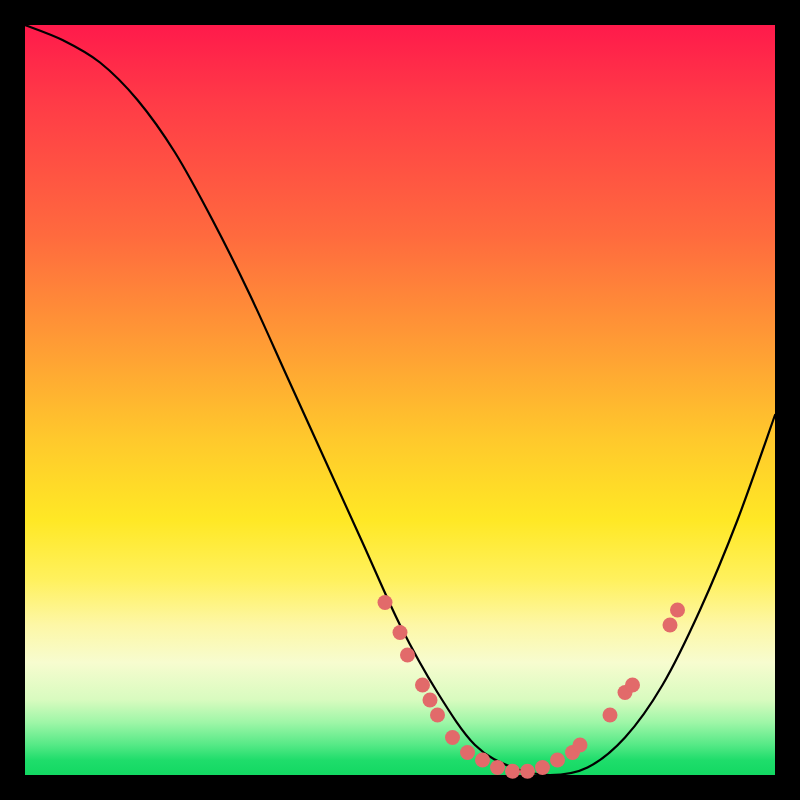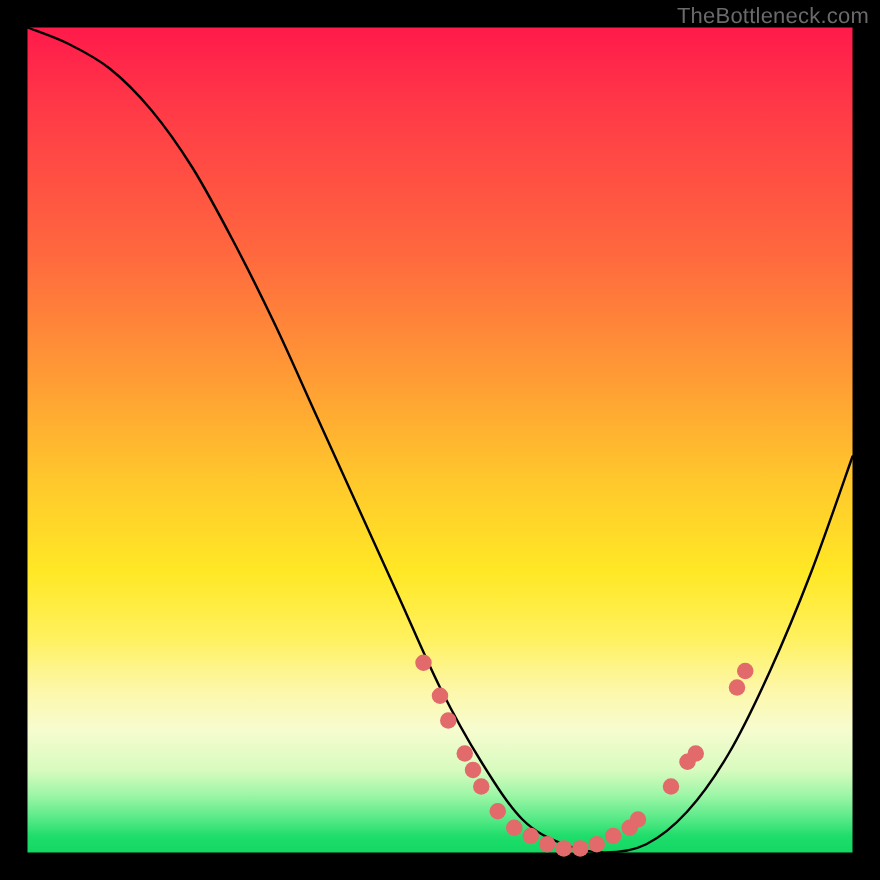--- a/index.html
+++ b/index.html
@@ -60,21 +60,20 @@
     top: 0;
     width: 750px;
     height: 750px;
     overflow: visible;
   }
 </style>
 </head>
 <body>
 
 <div class="frame">
-  <div class="watermark">TheBottleneck.com</div>
   <div class="plot-area">
     <svg class="curve" viewBox="0 0 750 750" preserveAspectRatio="none">
       <path id="main-curve" fill="none" stroke="#000000" stroke-width="2.2" stroke-linecap="round" stroke-linejoin="round" d="M 0,0 C 6.25,2.5 25,8.75 37.5,15 C 50,21.25 62.5,27.5 75,37.5 C 87.5,47.5 100,60 112.5,75 C 125,90 137.5,107.5 150,127.5 C 162.5,147.5 175,171.25 187.5,195 C 200,218.75 212.5,243.75 225,270 C 237.5,296.25 250,325 262.5,352.5 C 275,380 287.5,407.5 300,435 C 312.5,462.5 325,490 337.5,517.5 C 350,545 362.5,575 375,600 C 387.5,625 400.00000000000006,647.5 412.50000000000006,667.5 C 425.00000000000006,687.5 437.5,707.5 450,720 C 462.5,732.5 475,737.5 487.5,742.5 C 500,747.5 512.5,750 525,750 C 537.5,750 550,748.75 562.5,742.5 C 575,736.25 587.5,726.25 600,712.5 C 612.5,698.75 625,681.25 637.5,660 C 650,638.75 662.5,612.5 675,585 C 687.5,557.5 700,527.5 712.5,495 C 725,462.5 743.75,407.5 750,390"></path>
       <g id="marker-group">
           <circle cx="360" cy="577.5" r="7.5" fill="#e26a6a"></circle>
           <circle cx="375" cy="607.5" r="7.5" fill="#e26a6a"></circle>
           <circle cx="382.5" cy="630" r="7.5" fill="#e26a6a"></circle>
           <circle cx="397.5" cy="660" r="7.5" fill="#e26a6a"></circle>
           <circle cx="405" cy="675" r="7.5" fill="#e26a6a"></circle>
           <circle cx="412.50000000000006" cy="690" r="7.5" fill="#e26a6a"></circle>

